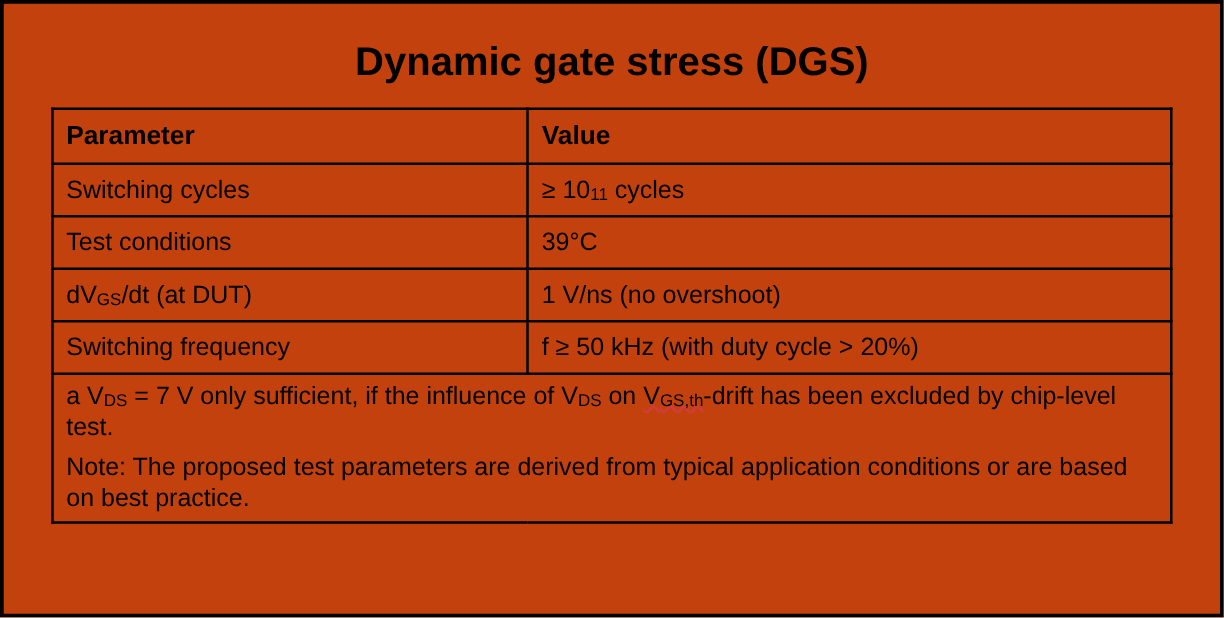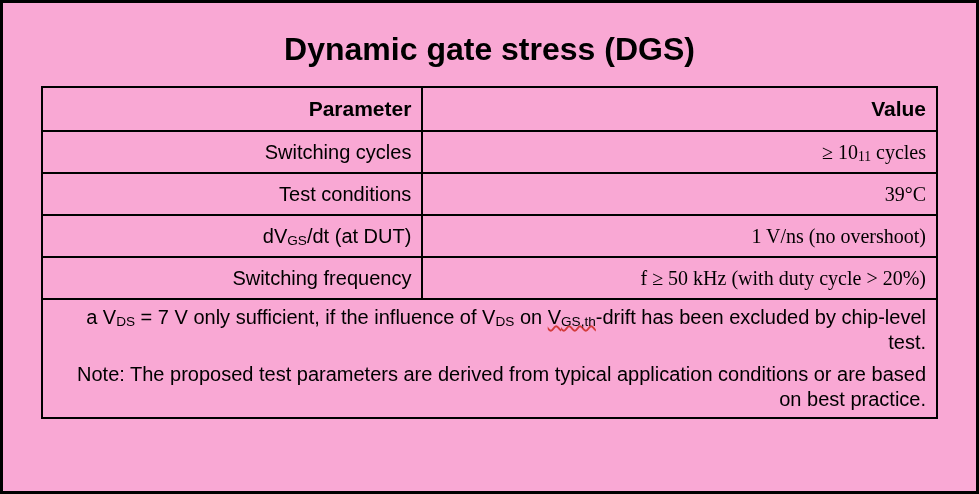--- a/index.html
+++ b/index.html
@@ -7,21 +7,21 @@
     padding: 0;
     background: #ffffff;
   }
   body {
     font-family: "Liberation Sans", sans-serif;
   }
   .slide {
     position: relative;
     width: 979px;
     height: 494px;
-    background: #f9a8d4;
+    background: #c2410c;
     border: 3px solid #000000;
     box-sizing: border-box;
     overflow: hidden;
   }
   .slide-title {
     text-align: center;
     font-size: 32px;
     font-weight: bold;
     color: #000000;
     margin-top: 28px;
@@ -36,26 +36,26 @@
     border-collapse: collapse;
     table-layout: fixed;
     border: 2px solid #000000;
   }
   table.dgs td, table.dgs th {
     border: 2px solid #000000;
     padding: 5px 10px;
     font-size: 20px;
     color: #000000;
     vertical-align: middle;
-    text-align: right;
+    text-align: left;
     font-weight: normal;
     height: 30px;
   }
   table.dgs th {
-    text-align: right;
+    text-align: left;
     font-weight: bold;
     font-size: 21px;
     height: 32px;
   }
   col.c1 { width: 42.5%; }
   col.c2 { width: 57.5%; }
   .note-cell {
     font-size: 16px;
     line-height: 1.25;
     padding-top: 7px;
@@ -73,21 +73,21 @@
   sup {
     font-size: 0.68em;
     vertical-align: baseline;
     position: relative;
     top: -0.42em;
   }
   .squiggle {
     text-decoration: underline wavy #d23b3b;
     text-decoration-skip-ink: none;
   }
-  .val-cell { white-space: nowrap; font-family: Liberation Serif, serif; }
+  .val-cell { white-space: nowrap; }
 </style>
 </head>
 <body>
 
 <div class="slide">
 
   <div class="slide-title">Dynamic gate stress (DGS)</div>
 
   <div class="table-wrap">
     <table class="dgs">

